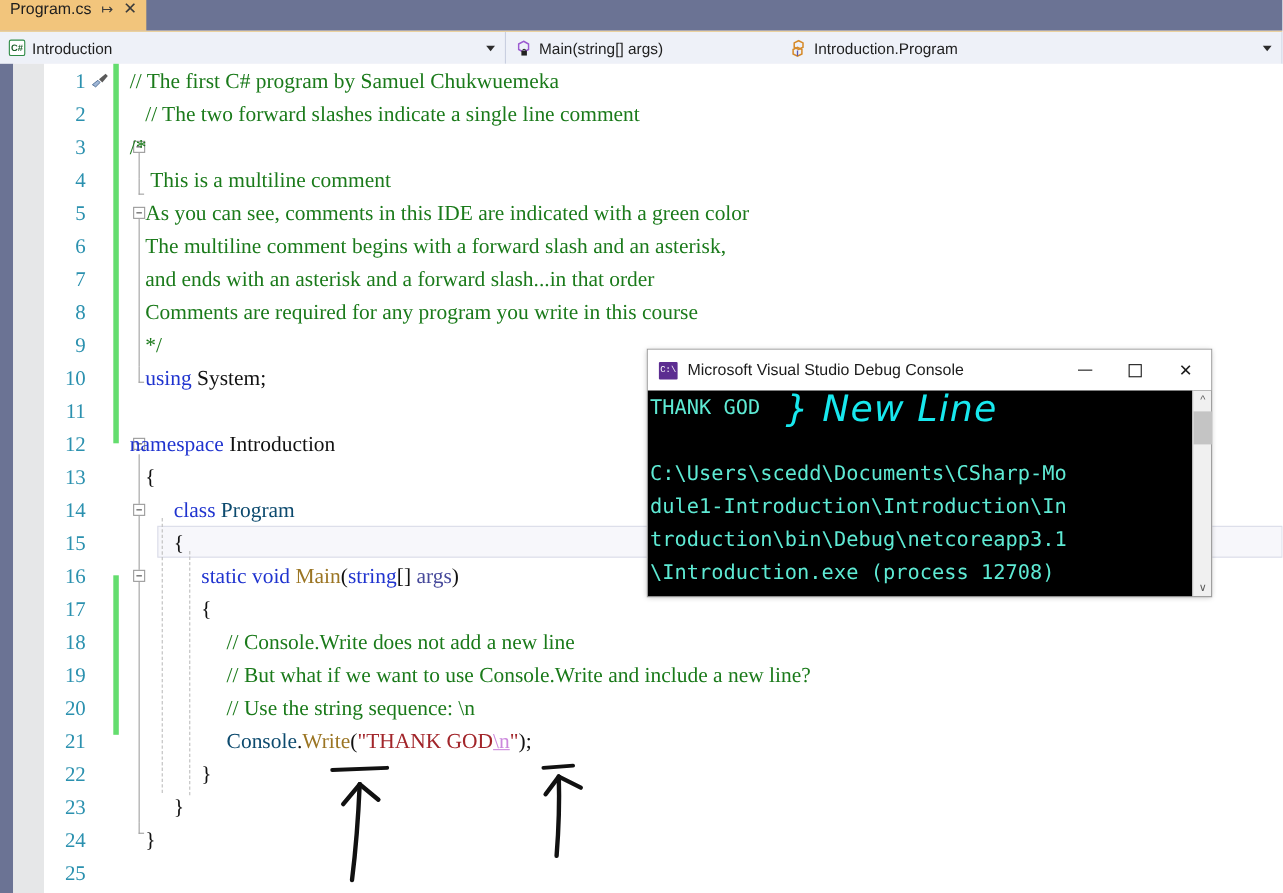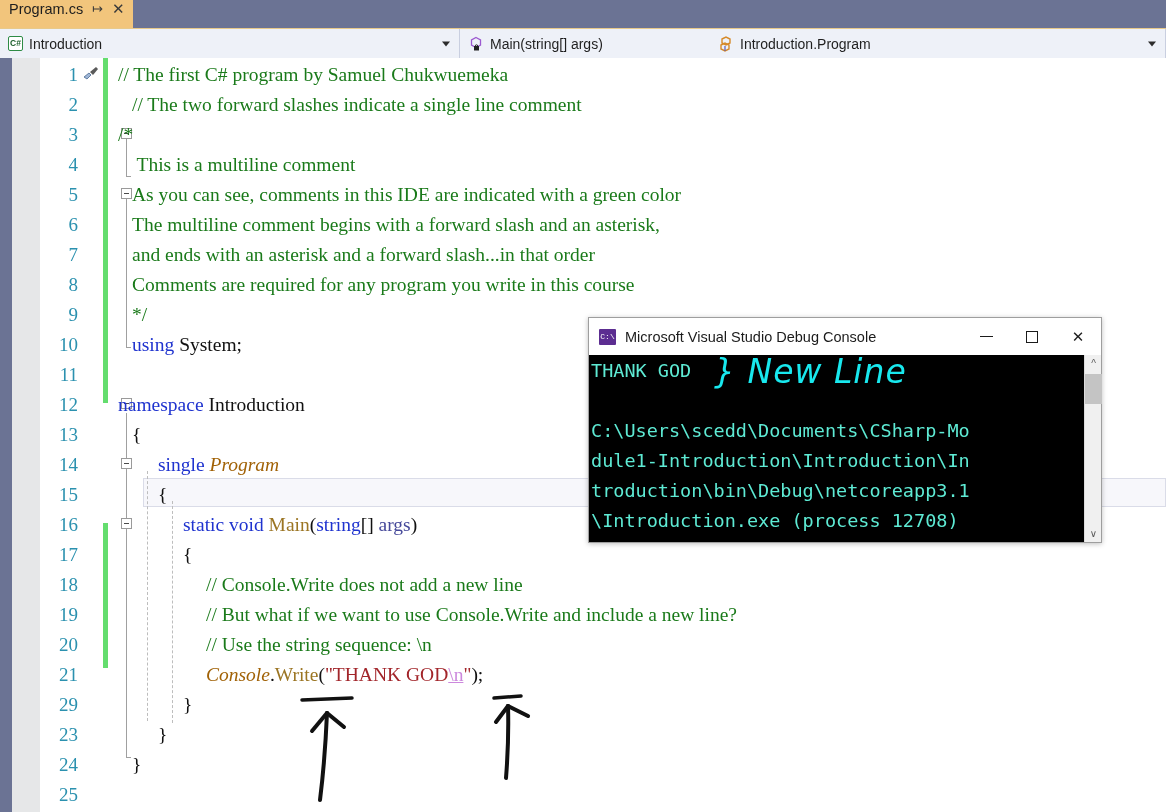--- a/index.html
+++ b/index.html
@@ -200,21 +200,21 @@
     position: absolute;
     left: 143px;
     width: 1023px; height: 29px;
     border: 1px solid #dadce8;
     background: #f7f7fb;
   }
 
   
   .c-comment { color: #1a7a1a; }
   .c-keyword { color: #1f33cf; }
-  .c-type    { color: #a16207; font-style: italic; }
+  .c-type    { color: #0c4a6e; }
   .c-plain   { color: #111111; }
   .c-method  { color: #9b7523; }
   .c-string  { color: #a2252a; }
   .c-escape  { color: #cc88dd; text-decoration: underline; }
   .c-param   { color: #46499a; }
   .c-punct   { color: #111111; }
   .c-brace   { color: #111111; }
 
   
   .console-win {
@@ -457,21 +457,21 @@
         <div class="line" style="top: 332px;">
           <span class="lineno">12</span>
           <span class="codetext" style="left: 118px;"><span class="c-keyword">namespace</span><span class="c-plain"> Introduction</span></span>
         </div>
         <div class="line" style="top: 362px;">
           <span class="lineno">13</span>
           <span class="codetext" style="left: 132px;"><span class="c-brace">{</span></span>
         </div>
         <div class="line" style="top: 392px;">
           <span class="lineno">14</span>
-          <span class="codetext" style="left: 158px;"><span class="c-keyword">single</span><span class="c-plain"> </span><span class="c-type">Program</span></span>
+          <span class="codetext" style="left: 158px;"><span class="c-keyword">class</span><span class="c-plain"> </span><span class="c-type">Program</span></span>
         </div>
         <div class="line" style="top: 422px;">
           <span class="lineno">15</span>
           <span class="codetext" style="left: 158px;"><span class="c-brace">{</span></span>
         </div>
         <div class="line" style="top: 452px;">
           <span class="lineno">16</span>
           <span class="codetext" style="left: 183px;"><span class="c-keyword">static void</span><span class="c-plain"> </span><span class="c-method">Main</span><span class="c-punct">(</span><span class="c-keyword">string</span><span class="c-punct">[] </span><span class="c-param">args</span><span class="c-punct">)</span></span>
         </div>
         <div class="line" style="top: 482px;">
@@ -488,21 +488,21 @@
         </div>
         <div class="line" style="top: 572px;">
           <span class="lineno">20</span>
           <span class="codetext" style="left: 206px;"><span class="c-comment">// Use the string sequence: \n</span></span>
         </div>
         <div class="line" style="top: 602px;">
           <span class="lineno">21</span>
           <span class="codetext" style="left: 206px;"><span class="c-type">Console</span><span class="c-punct">.</span><span class="c-method">Write</span><span class="c-punct">(</span><span class="c-string">"THANK GOD</span><span class="c-escape">\n</span><span class="c-string">"</span><span class="c-punct">);</span></span>
         </div>
         <div class="line" style="top: 632px;">
-          <span class="lineno">29</span>
+          <span class="lineno">22</span>
           <span class="codetext" style="left: 183px;"><span class="c-brace">}</span></span>
         </div>
         <div class="line" style="top: 662px;">
           <span class="lineno">23</span>
           <span class="codetext" style="left: 158px;"><span class="c-brace">}</span></span>
         </div>
         <div class="line" style="top: 692px;">
           <span class="lineno">24</span>
           <span class="codetext" style="left: 132px;"><span class="c-brace">}</span></span>
         </div>

